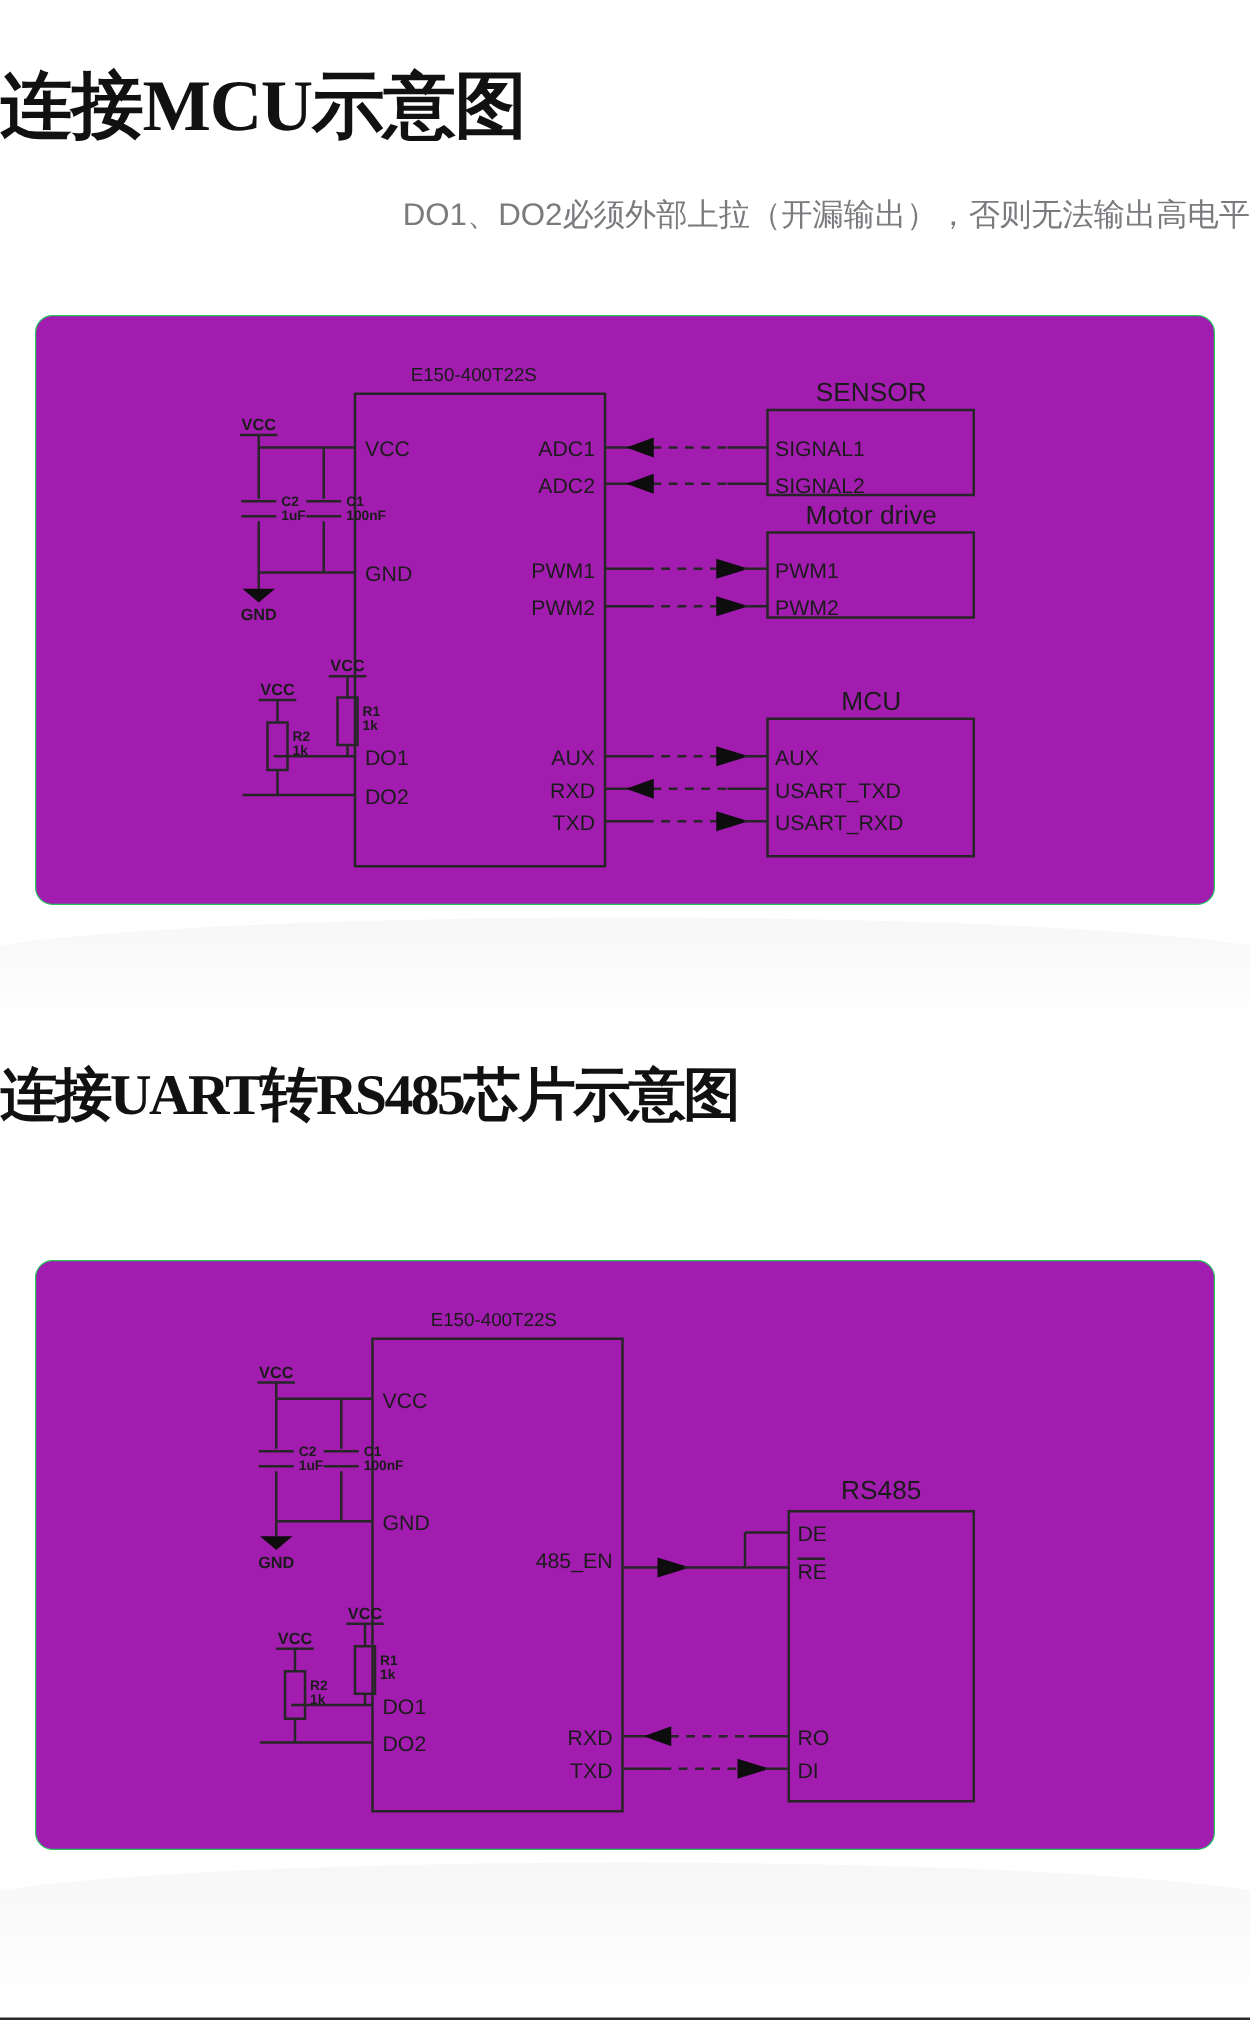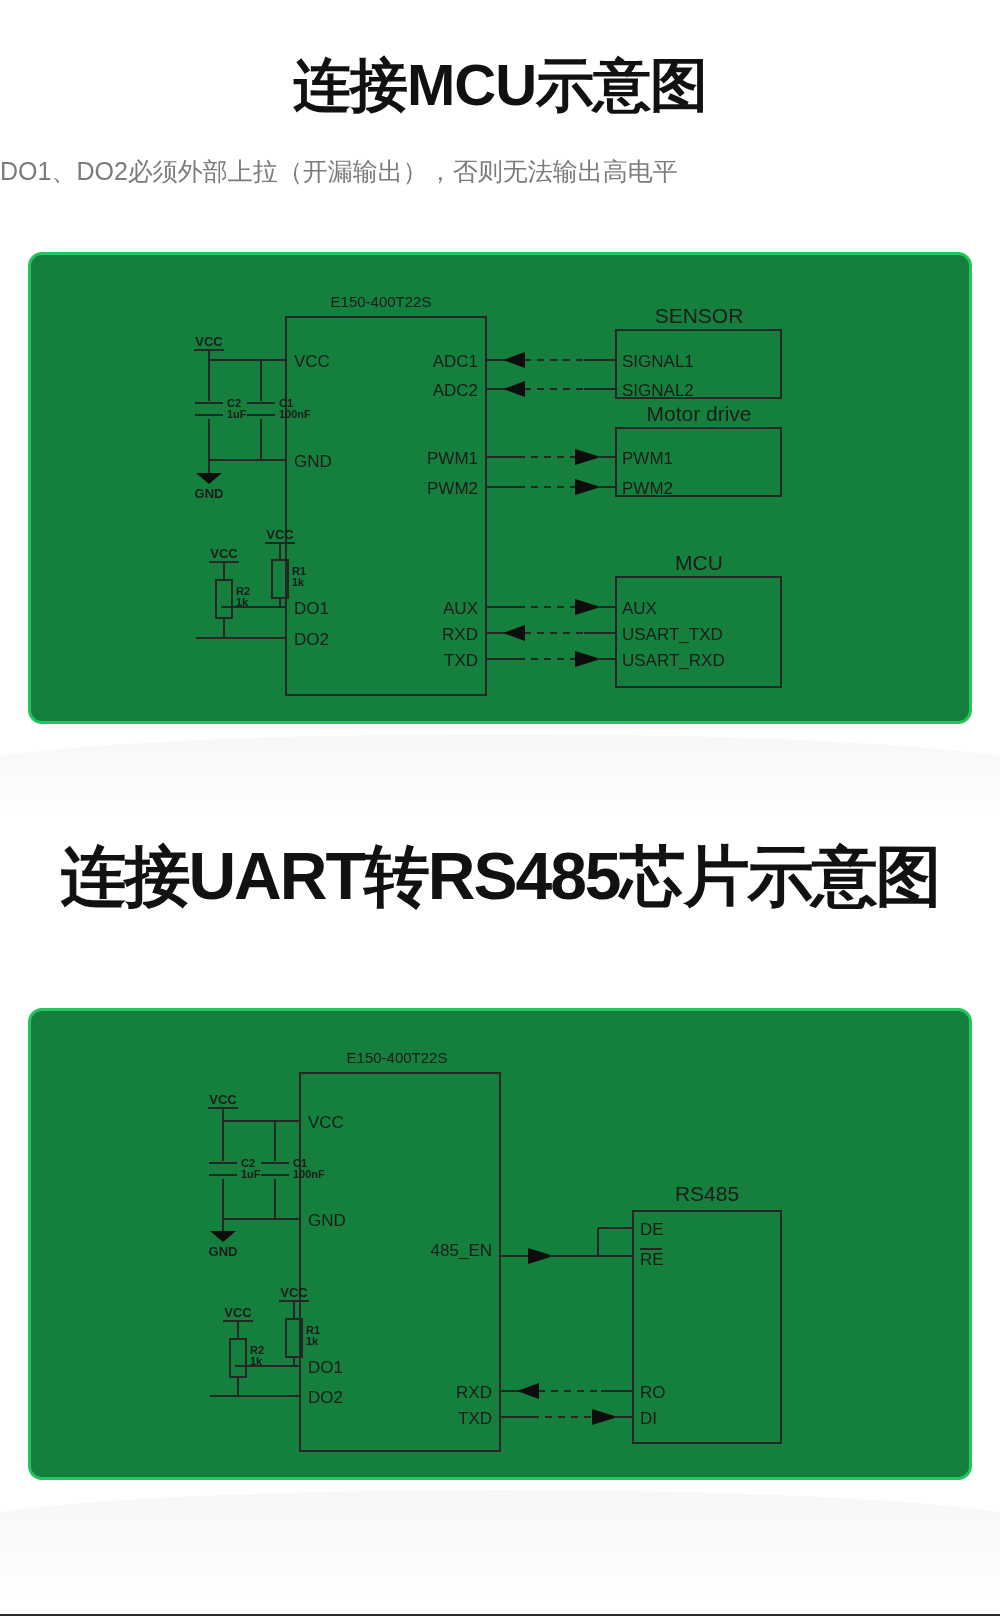--- a/index.html
+++ b/index.html
@@ -14,46 +14,46 @@
     width: 1000px;
     height: 1623px;
     overflow: hidden;
     background: #ffffff;
   }
 
   
   .section-title {
     position: absolute;
     left: 0; right: 0;
-    text-align: center;
     font-weight: 900;
     color: #111111;
     letter-spacing: -1px;
     white-space: nowrap;
+    font-family: Liberation Serif, serif;
   }
   .title-1 { top: 50px; font-size: 58px; line-height: 70px; }
-  .title-2 { top: 836px; font-size: 66px; line-height: 80px; letter-spacing: -2px; }
+  .title-2 { top: 836px; font-size: 46px; line-height: 80px; letter-spacing: -2px; }
 
   .section-sub {
     position: absolute;
     left: 0; right: 0;
-    text-align: left;
+    text-align: right;
     color: #7b7b7f;
     font-weight: 400;
     white-space: nowrap;
   }
   .sub-1 { top: 155px; font-size: 25px; }
   .sub-2 { top: 925px; font-size: 22px; }
 
   
   .card {
     position: absolute;
-    background: #15803d;
+    background: #a21caf;
     border-radius: 14px;
-    border: 3px solid #22c55e;
+    border: 1px solid #22c55e;
   }
   #card-1 { left: 28px; top: 252px; width: 944px; height: 472px; }
   #card-2 { left: 28px; top: 1008px; width: 944px; height: 472px; }
 
   
   .divider-band {
     position: absolute;
     left: -40px;
     width: 1080px;
     background: linear-gradient(180deg, #f7f7f8 0%, #fcfcfd 70%, #ffffff 100%);

